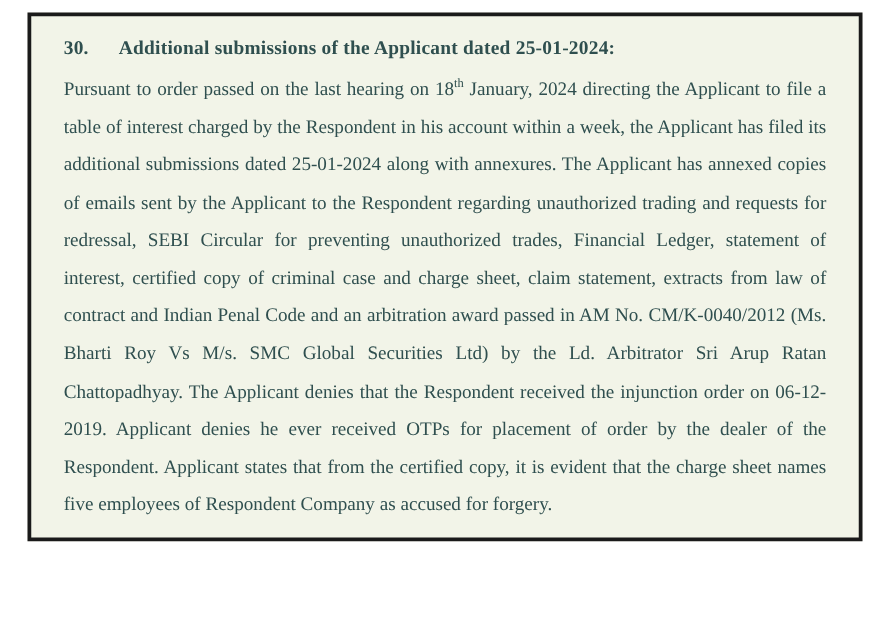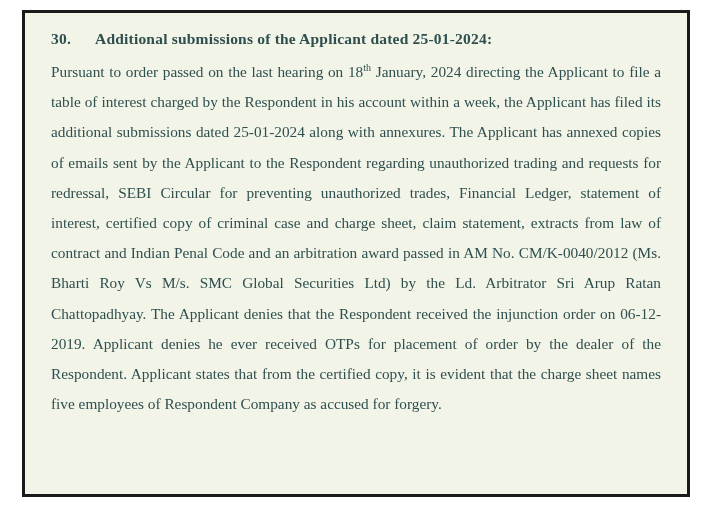--- a/index.html
+++ b/index.html
@@ -10,21 +10,21 @@
     width: 716px;
     height: 513px;
     background: #ffffff;
     font-family: "Liberation Serif", serif;
   }
   .page {
     position: absolute;
     left: 22px;
     top: 10px;
     width: 668px;
-    height: 487px;
+    height: 423px;
     background: #f2f4e8;
     border: 3px solid #1a1a1a;
     box-sizing: border-box;
     overflow: hidden;
   }
   .inner {
     padding: 17px 26px 10px 26px;
   }
   .heading {
     color: #2f4f4f;

